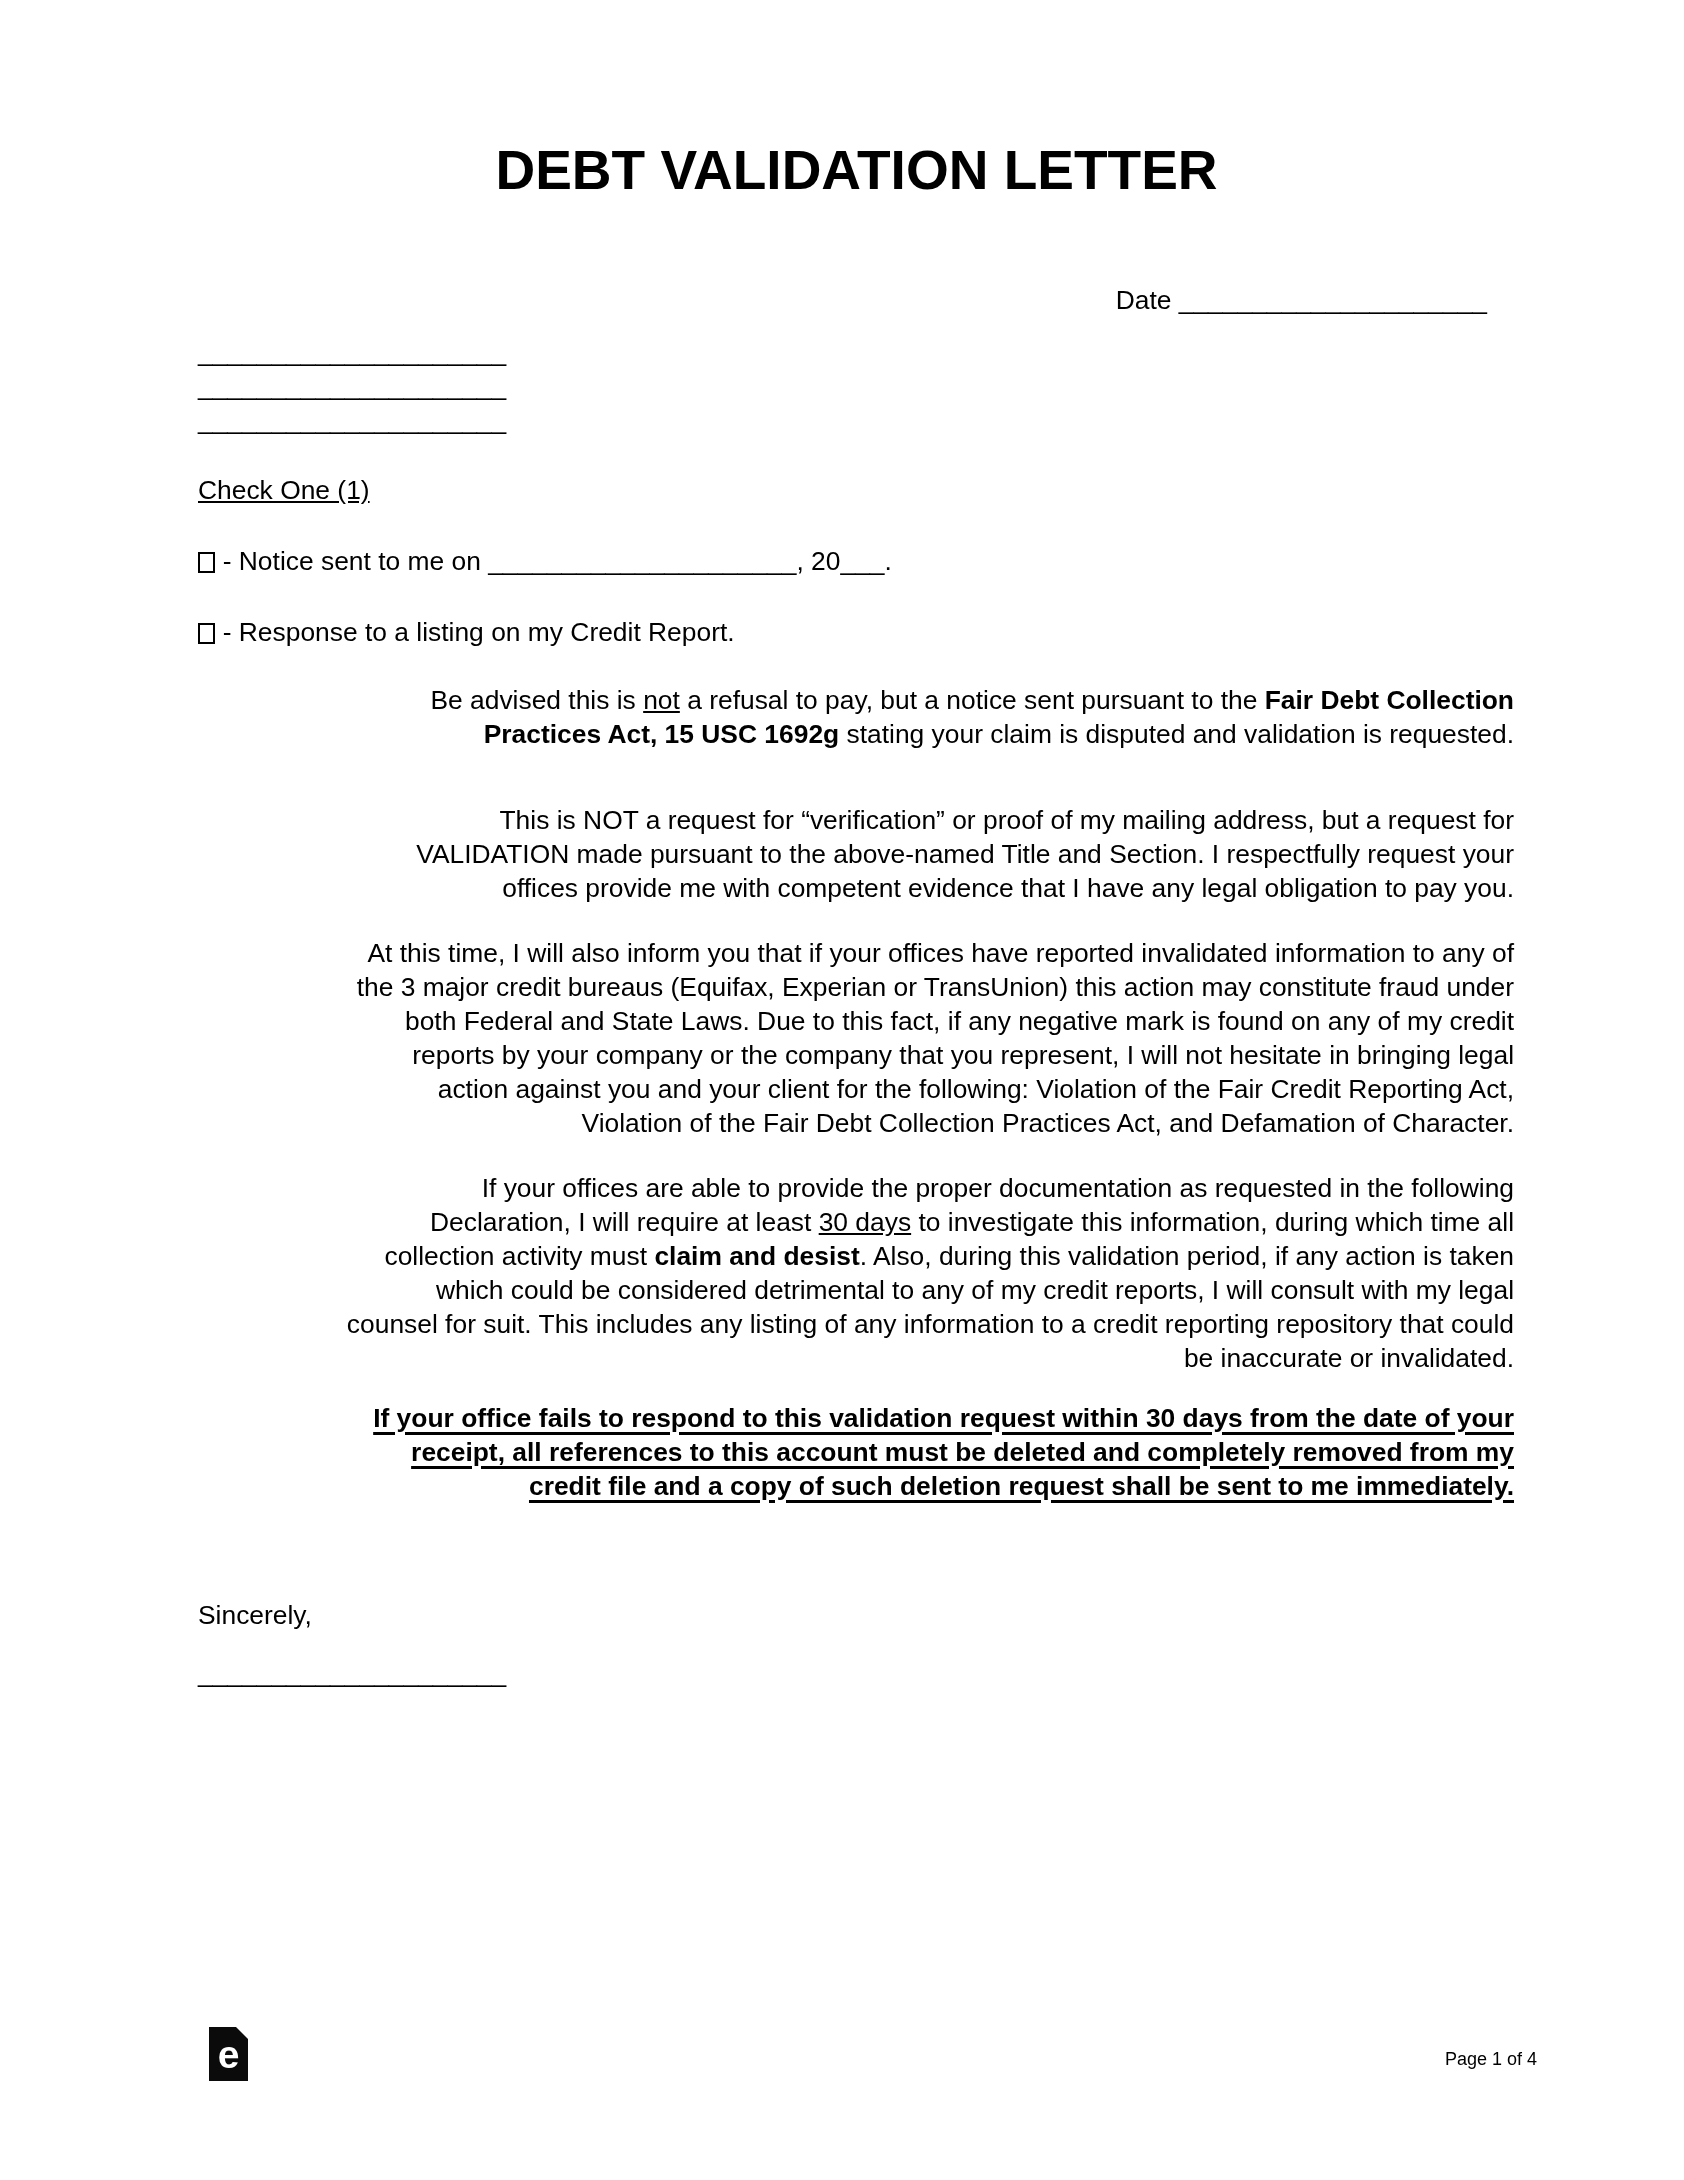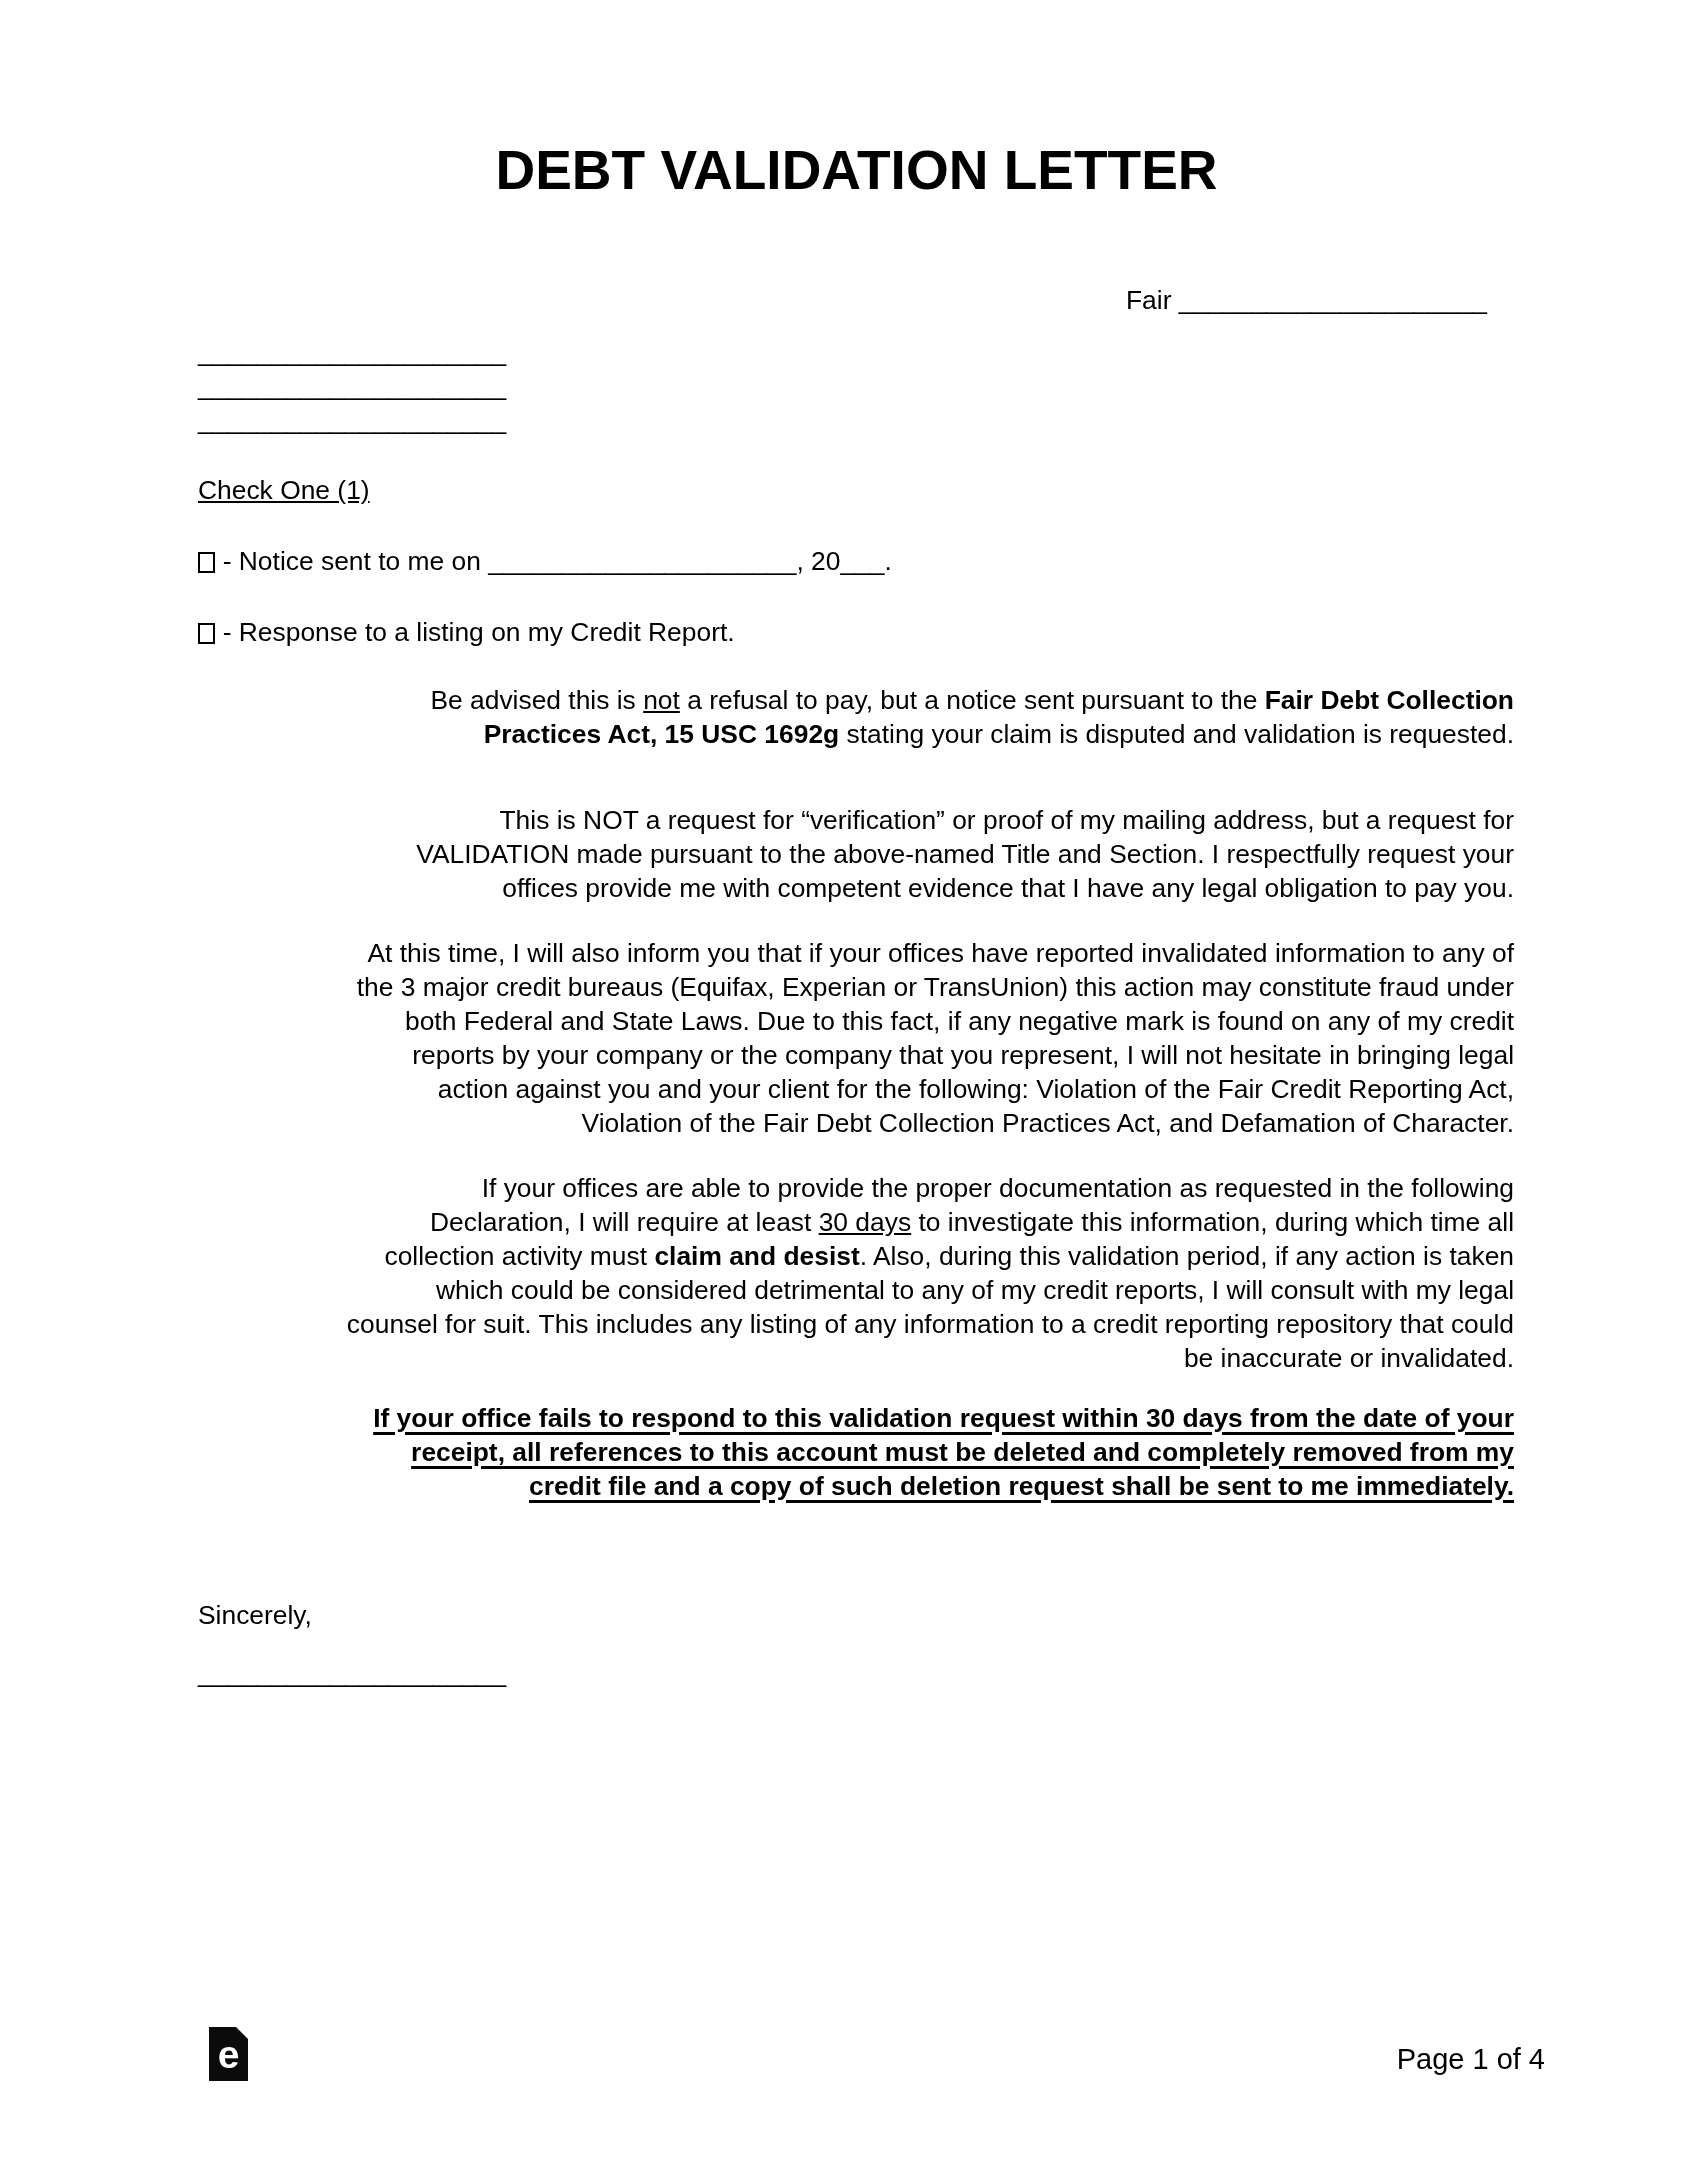--- a/index.html
+++ b/index.html
@@ -73,34 +73,34 @@
     display: block;
     color: #ffffff;
     font-weight: bold;
     font-size: 39px;
     line-height: 56px;
     font-family: "Liberation Sans", "DejaVu Sans", sans-serif;
   }
   .page-number {
     position: absolute;
     top: 2043px;
-    right: 140px;
-    font-size: 29px;
+    right: 148px;
+    font-size: 18px;
     line-height: 32px;
   }
 </style>
 </head>
 <body>
 
 <div class="page">
   <div class="content">
 
     <h1 class="title">DEBT VALIDATION LETTER</h1>
 
-    <p class="date-line"><span>Fair</span> <span class="blank">_____________________</span></p>
+    <p class="date-line"><span>Date</span> <span class="blank">_____________________</span></p>
 
     <div class="address-block">
       <p>_____________________</p>
       <p>_____________________</p>
       <p>_____________________</p>
     </div>
 
 
 
     <p class="check-one"><span class="label-underline">Check One (1)</span></p>

